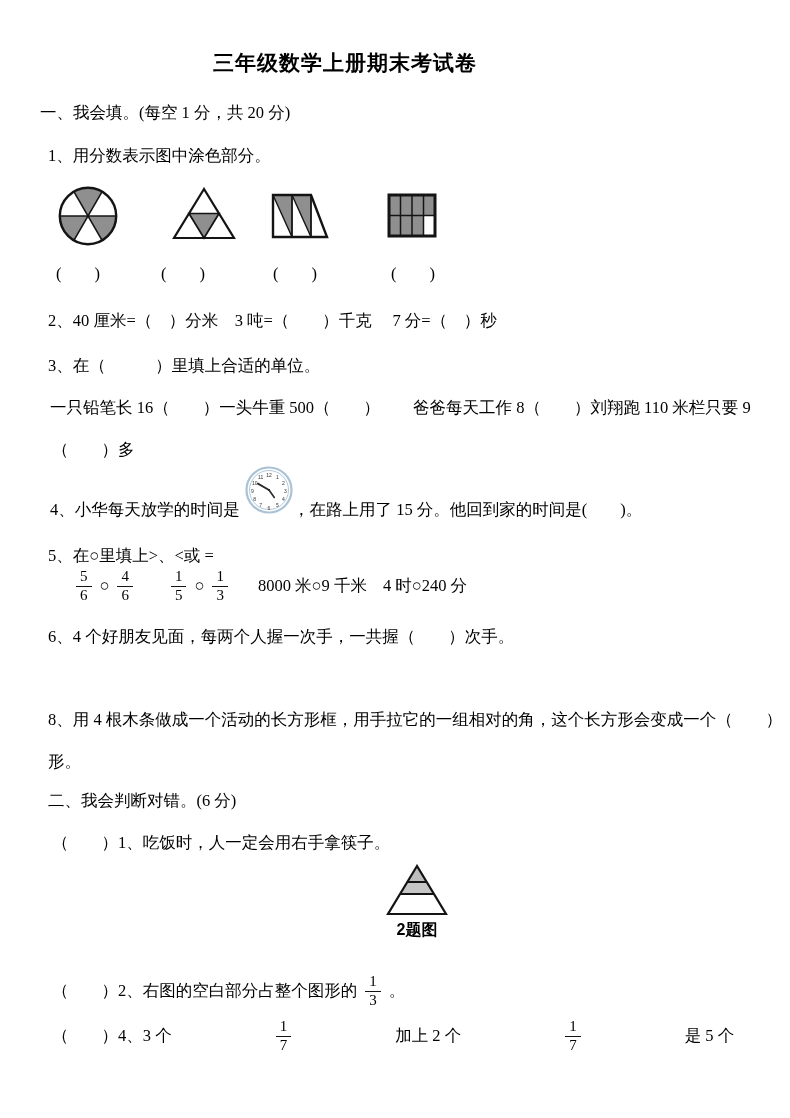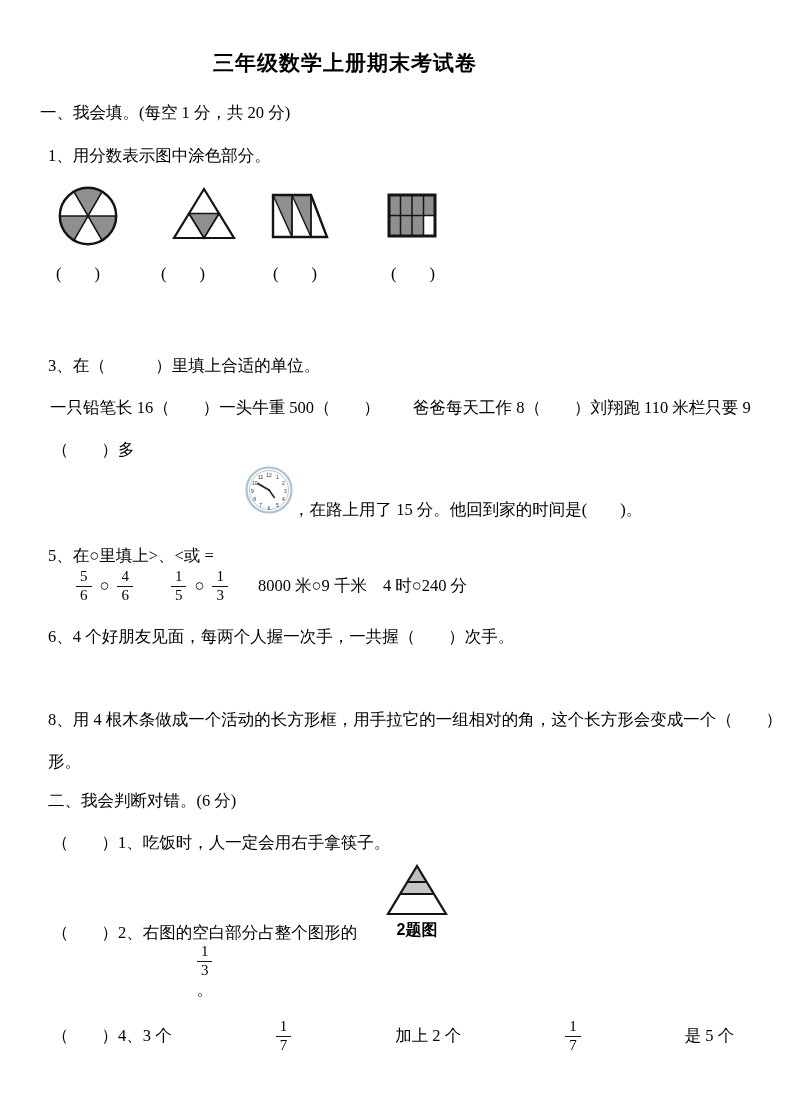--- a/index.html
+++ b/index.html
@@ -72,25 +72,27 @@
     <line x1="36.5" y1="2" x2="36.5" y2="43" stroke="#141414" stroke-width="1.5"></line>
     <line x1="2" y1="22.5" x2="48" y2="22.5" stroke="#141414" stroke-width="1.5"></line>
     <rect x="2" y="2" width="46" height="41" fill="none" stroke="#141414" stroke-width="3"></rect>
   </svg>
 
   <span class="abs" style="top:264px;left:56px;">(　　)</span>
   <span class="abs" style="top:264px;left:161px;">(　　)</span>
   <span class="abs" style="top:264px;left:273px;">(　　)</span>
   <span class="abs" style="top:264px;left:391px;">(　　)</span>
 
+  <div class="abs" style="top:311px;left:48px;">2、40 厘米=（　）分米　3 吨=（　　）千克　 7 分=（　）秒</div>
 
   <div class="abs" style="top:356px;left:48px;">3、在（　　　）里填上合适的单位。</div>
   <div class="abs" style="top:398px;left:50px;">一只铅笔长 16（　　）一头牛重 500（　　）　　爸爸每天工作 8（　　）刘翔跑 110 米栏只要 9</div>
   <div class="abs" style="top:440px;left:52px;">（　　）多</div>
 
+  <span class="abs" style="top:500px;left:50px;">4、小华每天放学的时间是</span>
   <svg class="abs" style="top:466px;left:245px;" width="48" height="48" viewBox="0 0 48 48">
     <circle cx="24" cy="24" r="22.5" fill="#ffffff" stroke-width="2.2" stroke="#a9c2d4"></circle>
     <circle cx="24" cy="24" r="19.5" fill="none" stroke-width="0.9" stroke="#a9c2d4"></circle>
     <g font-family="Liberation Sans, DejaVu Sans, sans-serif" font-size="5" fill="#333" text-anchor="middle">
       <text x="24" y="10.6">12</text>
       <text x="32.3" y="12.8">1</text>
       <text x="38.3" y="18.9">2</text>
       <text x="40.5" y="27.1">3</text>
       <text x="38.3" y="35.3">4</text>
       <text x="32.3" y="41.4">5</text>
@@ -136,21 +138,21 @@
 
   <svg class="abs" style="top:864px;left:386px;" width="62" height="54" viewBox="0 0 62 54">
     <polygon points="31,2 40.7,18 21.3,18" fill="#bdbdbd"></polygon>
     <polygon points="21.3,18 40.7,18 47.9,30 14.1,30" fill="#c6c6c6"></polygon>
     <polygon points="31,2 2,50 60,50" fill="none" stroke="#141414" stroke-width="2.2"></polygon>
     <line x1="21.3" y1="18" x2="40.7" y2="18" stroke="#141414" stroke-width="2"></line>
     <line x1="14.1" y1="30" x2="47.9" y2="30" stroke="#141414" stroke-width="2"></line>
   </svg>
   <div class="abs caption" style="top:920px;left:384px;width:66px;">2题图</div>
 
-  <div class="row" style="top:922px;left:52px;height:42px;flex-direction:column;">
+  <div class="row" style="top:970px;left:52px;height:42px;">
     <span>（　　）2、右图的空白部分占整个图形的</span>
     <span class="sp8"></span>
     <span class="frac"><span class="n">1</span><span class="d">3</span></span>
     <span class="sp8"></span>
     <span>。</span>
   </div>
 
 
   <div class="row" style="top:1013px;left:52px;height:46px;gap:48px;">
     <span>（　　）4、3 个</span>

